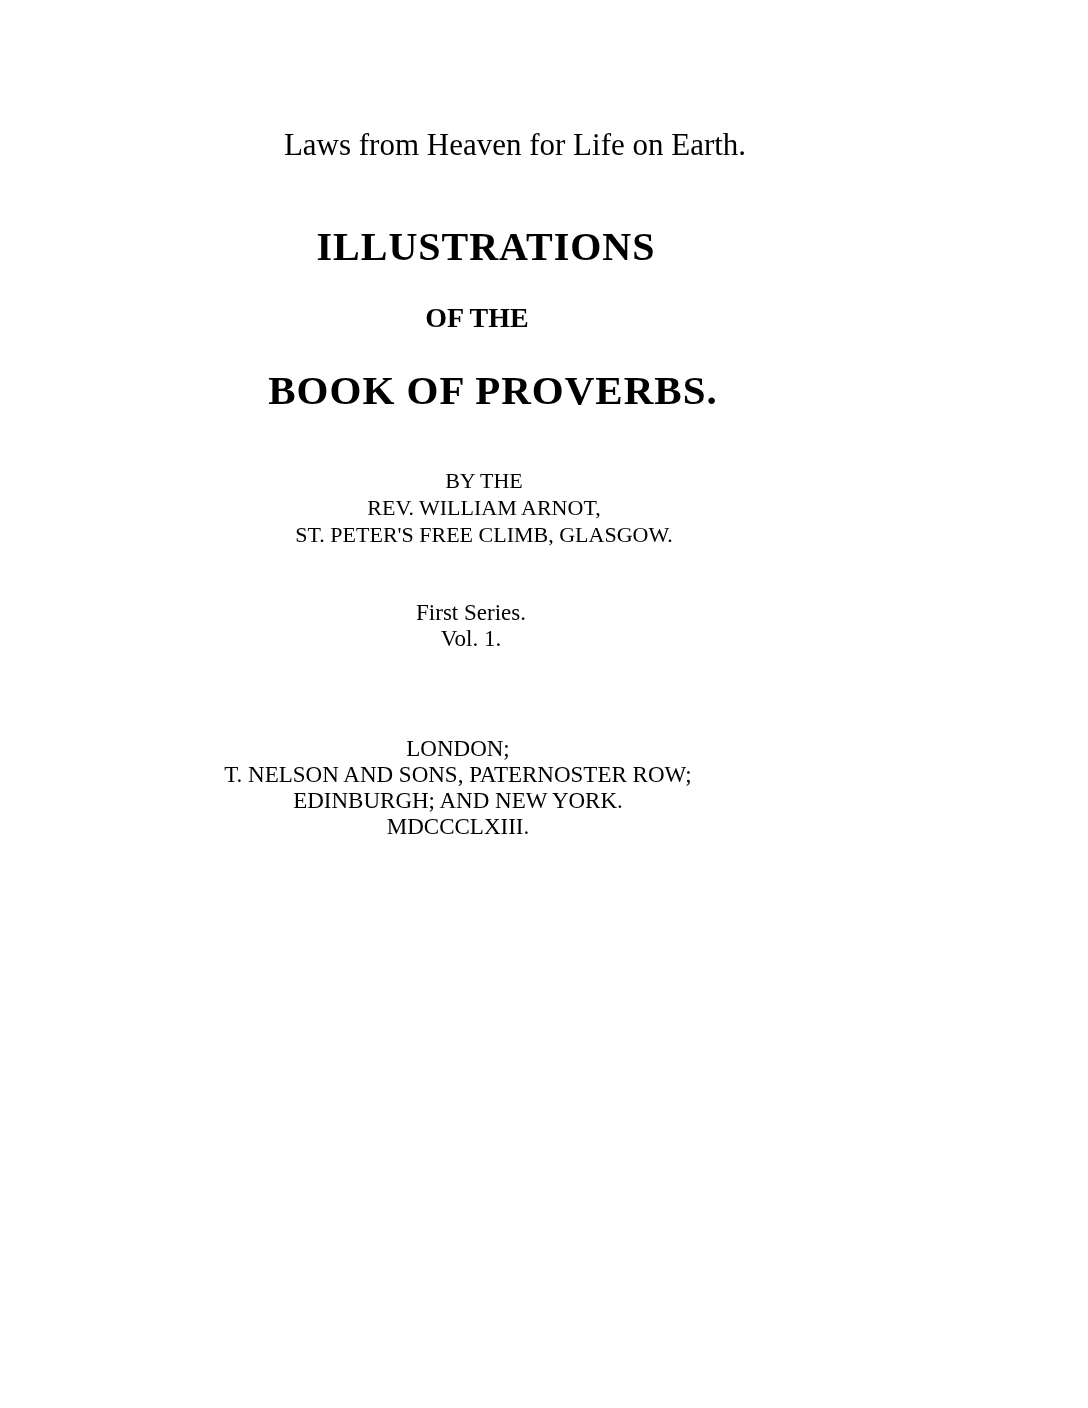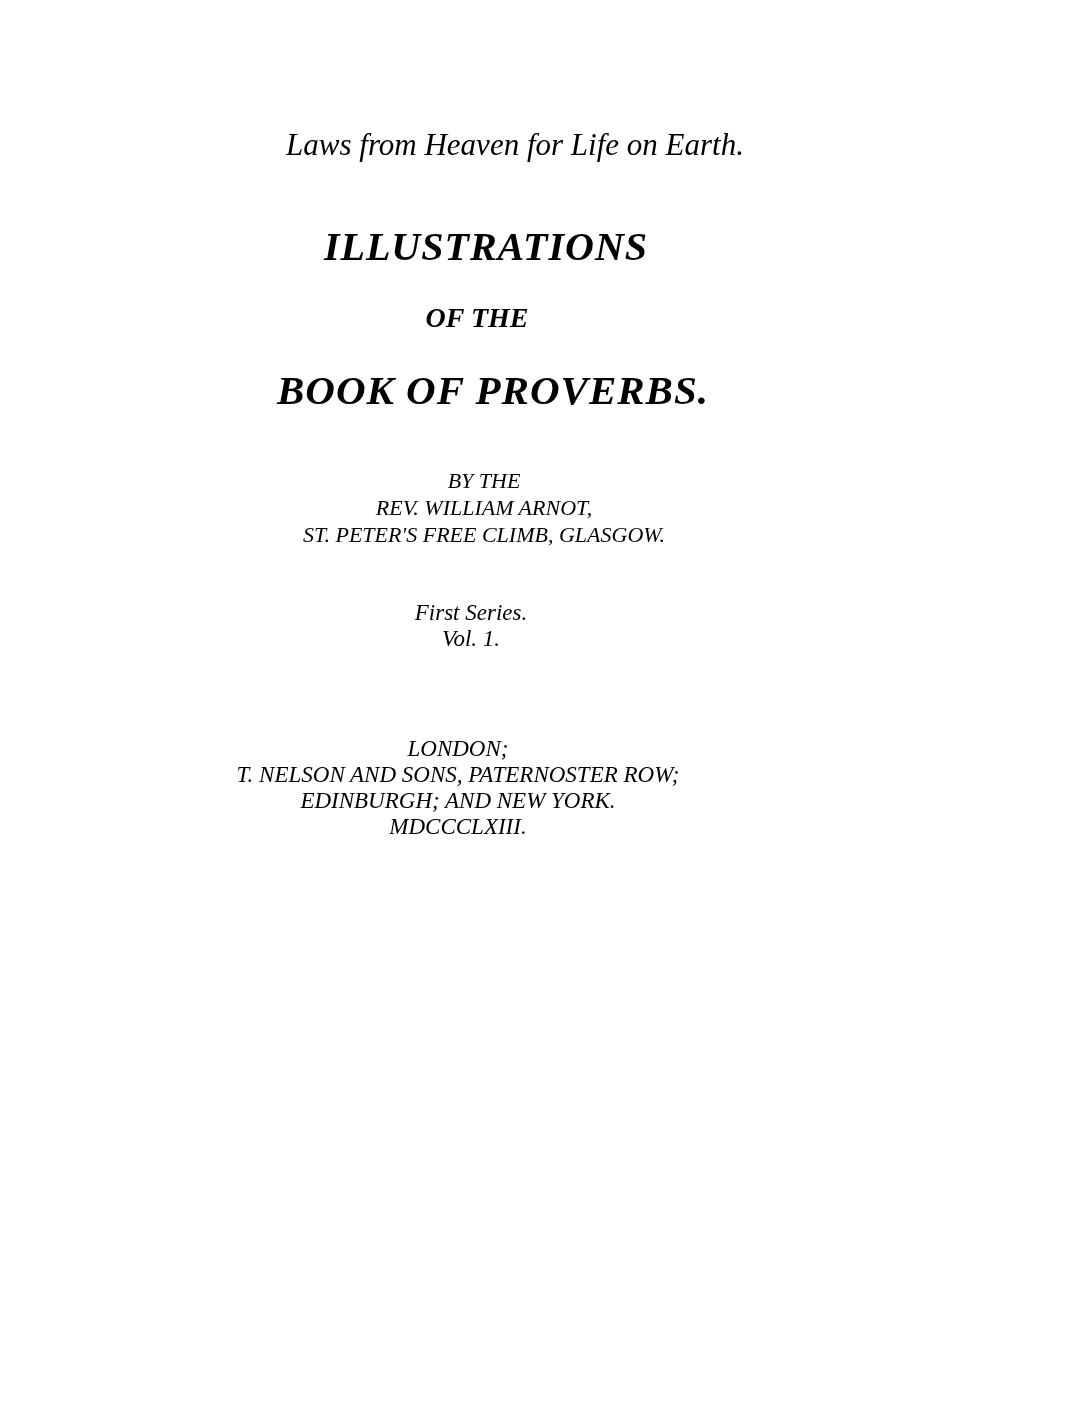--- a/index.html
+++ b/index.html
@@ -8,21 +8,20 @@
     background: #ffffff;
   }
   .page {
     position: relative;
     width: 1088px;
     height: 1408px;
     background: #ffffff;
     color: #000000;
     font-family: "Liberation Serif", "DejaVu Serif", serif;
     overflow: hidden;
-    font-style: italic;
   }
   .block {
     position: absolute;
     left: 0;
     width: 1088px;
     text-align: center;
     white-space: nowrap;
   }
   .half-title {
     top: 126px;

